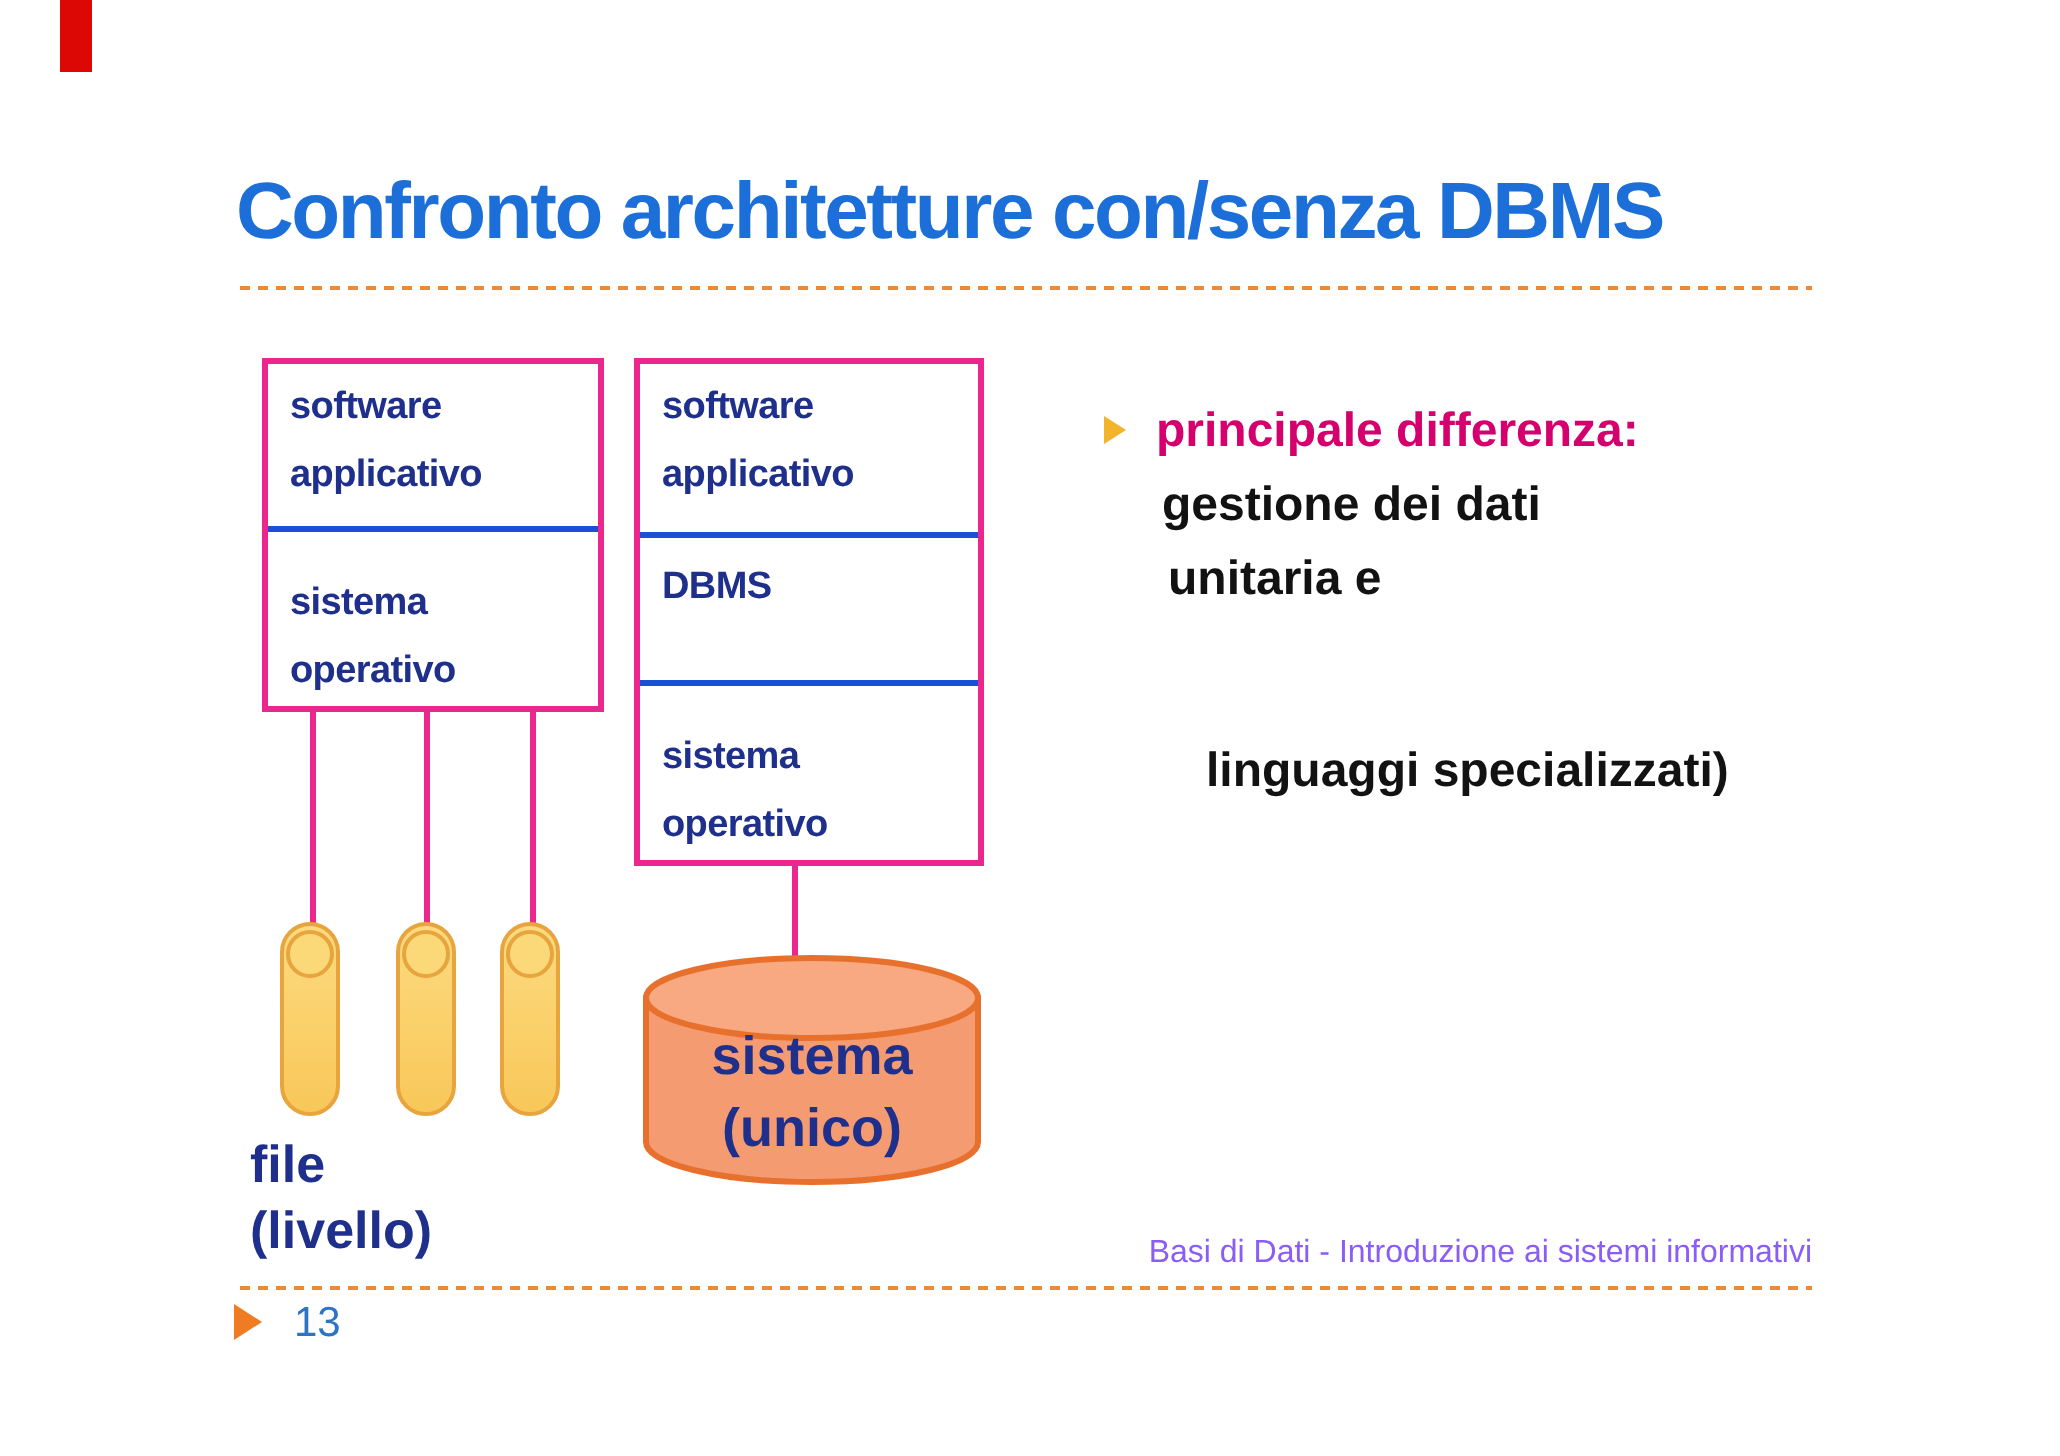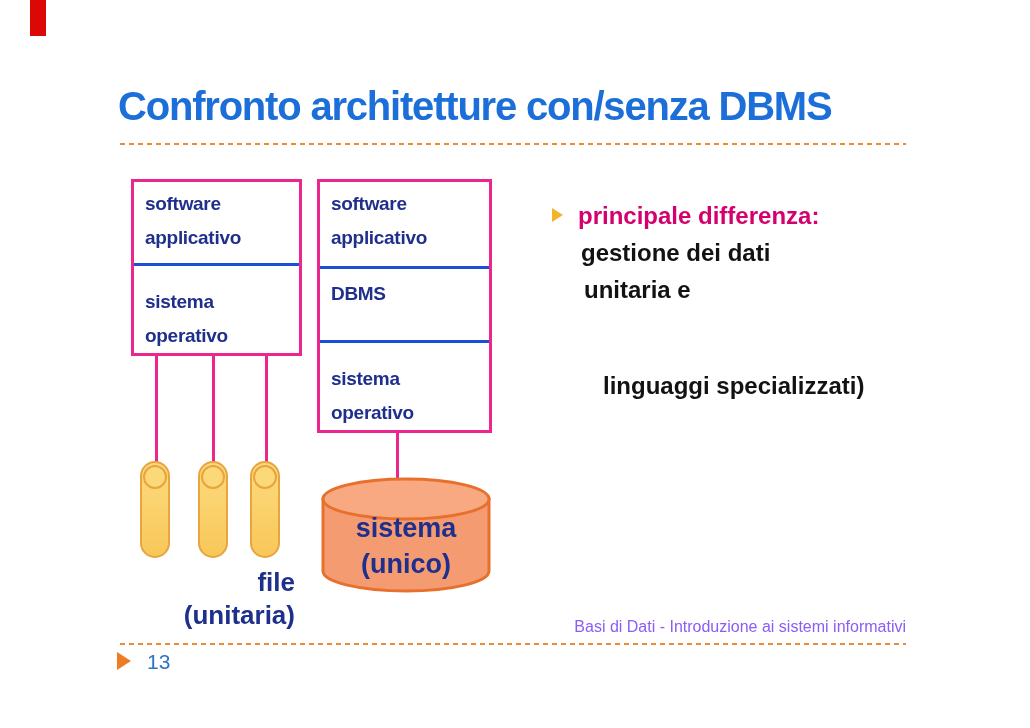--- a/index.html
+++ b/index.html
@@ -59,21 +59,21 @@
   .capsule-top{
     position:absolute;top:2px;left:1px;width:24px;height:24px;border-radius:50%;
     border:2px solid #E8A43D;background:#FBD978;box-sizing:border-box;
   }
   #capsule-1{left:140px;top:461px;}
   #capsule-2{left:198px;top:461px;}
   #capsule-3{left:250px;top:461px;}
 
   
   #files-label{
-    left:125px;top:566px;width:170px;text-align:right;
+    left:125px;top:566px;width:170px;text-align:left;
     color:#1F2F8C;font-weight:bold;font-size:26px;line-height:33px;
   }
   #db-label{
     left:320px;top:510px;width:172px;text-align:center;
     color:#1F2F8C;font-weight:bold;font-size:27px;line-height:36px;
   }
 
   
   .pt{font-size:24px;font-weight:bold;white-space:nowrap;color:#121212;}
   #point-heading{left:578px;top:202px;color:#D4006E;}
@@ -134,21 +134,21 @@
     <path d="M3 23 L3 95 A83 20 0 0 0 169 95 L169 23 Z" fill="#F59B72" stroke="#E8702D" stroke-width="3"></path>
     <ellipse cx="86" cy="23" rx="83" ry="20" fill="#F8A982" stroke="#E8702D" stroke-width="3"></ellipse>
   </svg>
   <div id="db-label" class="abs">
     <div>sistema</div>
     <div>(unico)</div>
   </div>
 
   <div id="files-label" class="abs">
     <div>file</div>
-    <div>(unitaria)</div>
+    <div>(livello)</div>
   </div>
 
   <div id="bullet-tri" class="abs"></div>
   <div id="point-heading" class="abs pt">principale differenza:</div>
   <div id="point-line-0" class="abs pt">gestione dei dati</div>
   <div id="point-line-1" class="abs pt">unitaria e</div>
   <div id="point-line-3" class="abs pt">linguaggi specializzati)</div>
 
   <div id="footer-rule" class="abs dash-line"></div>
   <div id="footer-tri" class="abs"></div>

